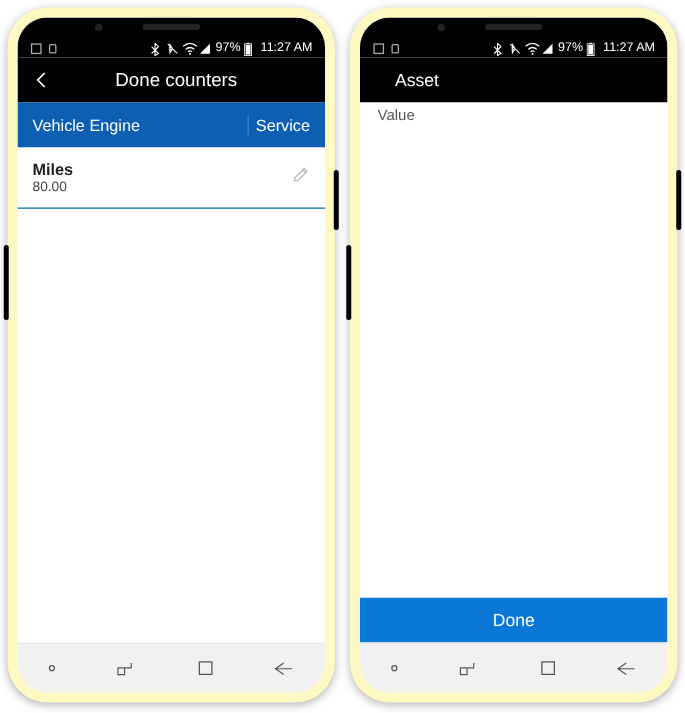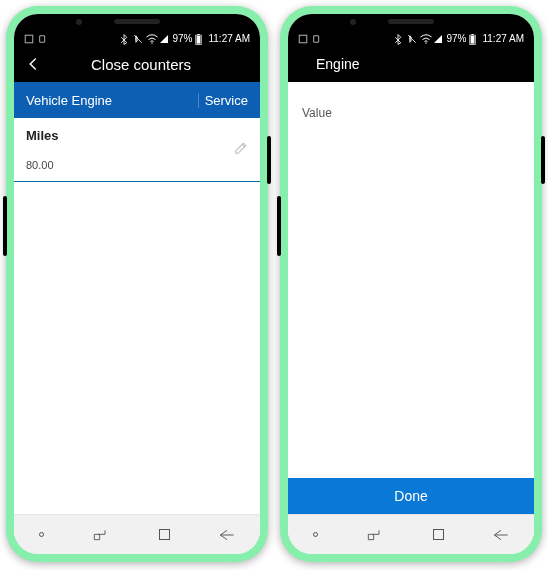--- a/index.html
+++ b/index.html
@@ -7,21 +7,21 @@
     background: #fff;
     font-family: "Segoe UI", -apple-system, Helvetica, Arial, sans-serif;
     width: 548px;
     height: 570px;
     position: relative;
   }
   .phone {
     position: absolute;
     width: 262px;
     height: 556px;
-    background: #86efac;
+    background: #fef9c3;
     border-radius: 32px;
     box-shadow: 0 2px 8px rgba(0,0,0,0.3);
   }
   .phone-left { left: 6px; top: 6px; }
   .phone-right { left: 280px; top: 6px; }
 
   
   .phone::before, .phone::after {
     content: "";
     position: absolute;
@@ -112,32 +112,32 @@
     background: #fff;
     position: relative;
   }
 
   .counter-item {
     padding: 10px 12px;
     border-bottom: 1px solid #0369a1;
     position: relative;
   }
   .counter-name { font-weight: 700; font-size: 13px; color: #222; }
-  .counter-value { font-size: 11px; color: #444; margin-top: 16px; }
+  .counter-value { font-size: 11px; color: #444; margin-top: 1px; }
   .counter-unit  { font-size: 11px; color: #444; }
   .counter-edit {
     position: absolute;
     right: 12px; top: 50%; transform: translateY(-50%);
     color: #aaa;
   }
 
   .form-label {
     font-size: 12px;
     color: #555;
-    padding: 24px 14px 6px 14px;
+    padding: 3px 14px 6px 14px;
   }
   .form-input-wrap {
     margin: 0 12px;
     border: 1px solid #ddd;
     height: 34px;
     display: flex; align-items: center;
     padding: 0 10px;
   }
   .form-input {
     border: none; outline: none; width: 100%;
@@ -223,21 +223,21 @@
         <span>11:27 AM</span>
       </div>
     </div>
 
     <div class="appbar">
       <div class="back">
         <svg width="12" height="14" viewBox="0 0 12 20">
             <path d="M10 2 L2 10 L10 18" fill="none" stroke="#fff" stroke-width="2"></path>
           </svg>
       </div>
-      <div class="title">Close counters</div>
+      <div class="title">Done counters</div>
       <div class="spacer-left"></div>
     </div>
 
     <div class="bluebar">
       <div class="bcol">Vehicle Engine</div>
       <div class="bcol">Service</div>
     </div>
 
     <div class="content">
       <div class="counter-item">
@@ -316,21 +316,21 @@
               <rect x="4" y="0" width="4" height="2" fill="#fff"></rect>
               <rect x="2.5" y="3.5" width="7" height="14" fill="#fff"></rect>
             </svg>
         </span>
         <span>11:27 AM</span>
       </div>
     </div>
 
     <div class="appbar">
       <div class="spacer-left"></div>
-      <div class="right-action">Engine</div>
+      <div class="right-action">Asset</div>
     </div>
 
     <div class="content">
       <div class="form-label">Value</div>
     </div>
 
     <div class="done-btn">Done</div>
 
     <div class="navbar">
       <div class="nav-dot"></div>

